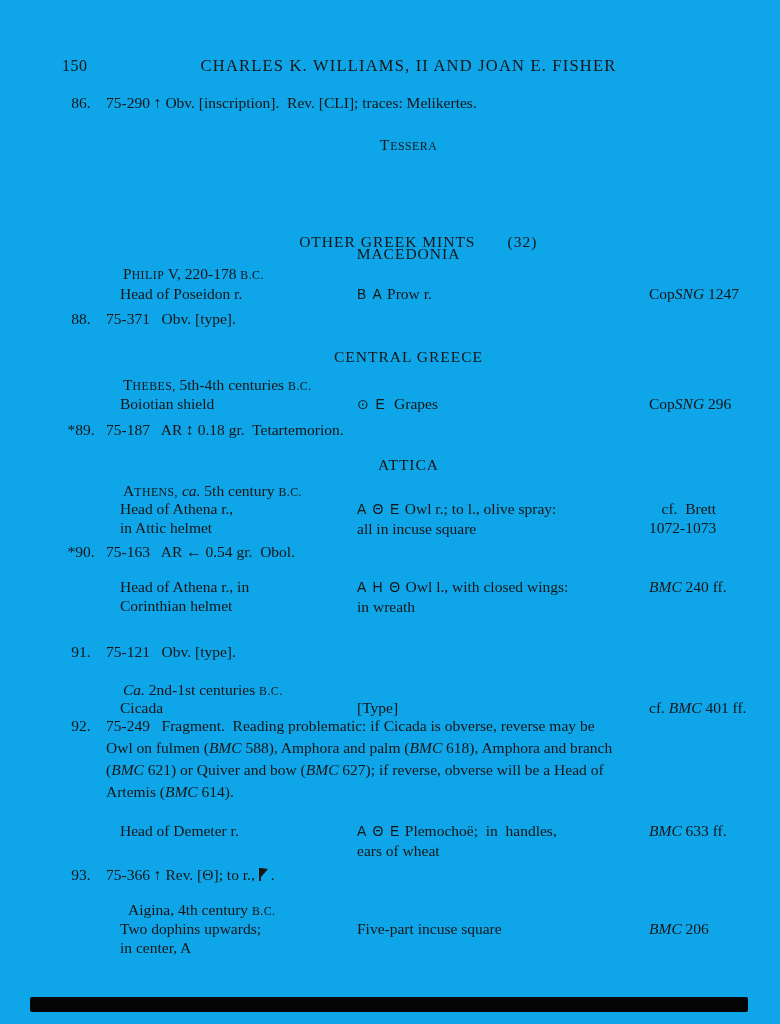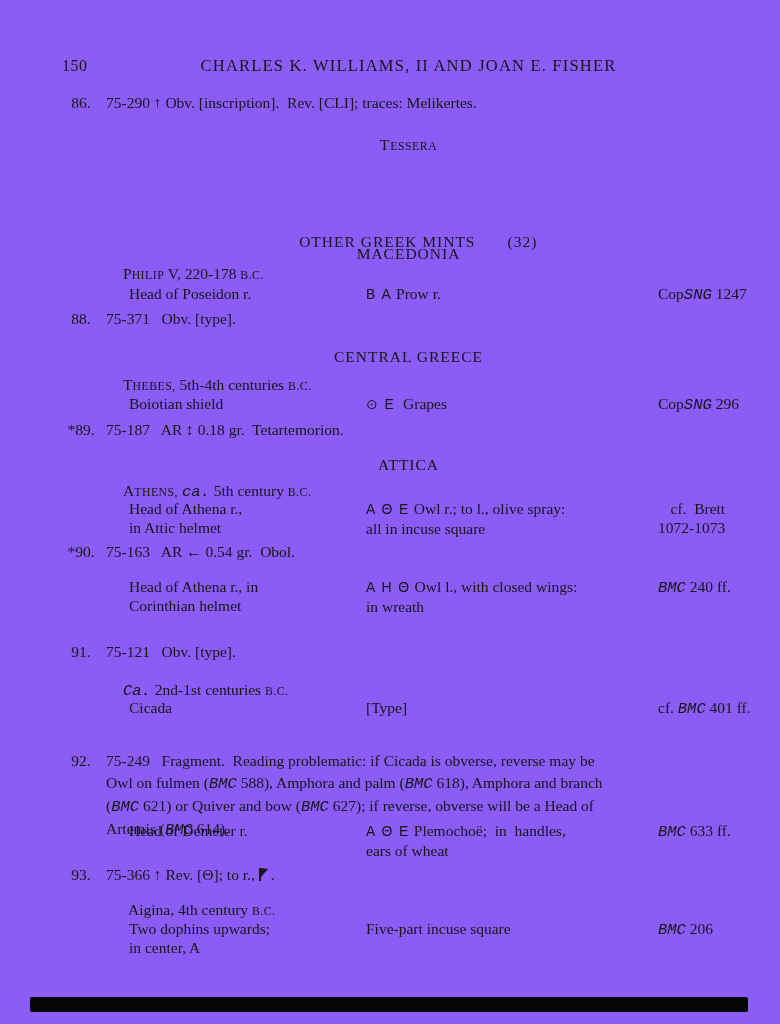--- a/index.html
+++ b/index.html
@@ -1,37 +1,37 @@
 <!DOCTYPE html>
 <html><head>
 <meta charset="utf-8">
 <style>
   html,body{margin:0;padding:0;background:#ffffff;}
   .page{
     position:relative;width:780px;height:1024px;overflow:hidden;
-    background:#8b5cf6;color:#161616;
+    background:#0ea5e9;color:#161616;
     font-family:"Liberation Serif",serif;
     font-size:15.5px;line-height:19px;
   }
   .abs{position:absolute;}
   .line{white-space:pre;}
   .center{left:0;right:0;text-align:center;letter-spacing:1px;padding-left:37px;}
-  .i{font-style:italic;font-family:Liberation Mono, monospace;}
+  .i{font-style:italic;}
   .sc{font-size:0.76em;letter-spacing:0.5px;}
   .lg{font-family:"Liberation Sans",sans-serif;font-size:0.9em;letter-spacing:1.5px;}
   .running-title{font-size:16.5px;letter-spacing:1.2px;}
   .pagenum{left:62px;top:56px;font-size:16px;letter-spacing:0.5px;}
   
   .entry{left:62px;right:0;display:flex;align-items:flex-start;}
   .eno{width:38px;text-align:center;flex:none;white-space:pre;}
   .ebody{margin-left:6px;white-space:pre;}
   .para{white-space:pre-wrap;width:508px;line-height:22px;}
   .eref{margin-left:auto;white-space:pre;}
   
-  .coinrow{left:129px;right:0;display:flex;align-items:flex-start;}
+  .coinrow{left:120px;right:0;display:flex;align-items:flex-start;}
   .c1{width:237px;flex:none;}
   .c2{width:292px;flex:none;}
   .c3{flex:1;text-align:right;}
   .issuer{left:120px;padding-left:3px;}
   .indent8{padding-left:8px;}
   .pr67{padding-right:67px;}  .pr69{padding-right:69px;}
   .pr104{padding-right:104px;}.pr111{padding-right:111px;}
   .pr112{padding-right:112px;}.pr114{padding-right:114px;}
   .pr116{padding-right:116px;}
   .gap32{display:inline-block;width:32px;}
@@ -131,21 +131,21 @@
     <span class="ebody">75-121   Obv. [type].</span>
   </div>
 
   <div class="abs issuer line" style="top:680px;"><span class="i">Ca.</span><span> 2nd-1st centuries </span><span class="sc">B.C.</span></div>
   <div class="abs coinrow" style="top:698px;">
     <div class="c1 line">Cicada</div>
     <div class="c2 line">[Type]</div>
     <div class="c3 pr69 line"><span>cf. </span><span class="i">BMC</span><span> 401 ff.</span></div>
   </div>
 
-  <div class="abs entry" style="top:750px;">
+  <div class="abs entry" style="top:715px;">
     <span class="eno" style="line-height:22px;">92.</span>
     <span class="ebody para"><span>75-249   Fragment.  Reading problematic: if Cicada is obverse, reverse may be Owl on fulmen (</span><span class="i">BMC</span><span> 588), Amphora and palm (</span><span class="i">BMC</span><span> 618), Amphora and branch (</span><span class="i">BMC</span><span> 621) or Quiver and bow (</span><span class="i">BMC</span><span> 627); if reverse, obverse will be a Head of Artemis (</span><span class="i">BMC</span><span> 614).</span></span>
   </div>
 
   <div class="abs coinrow" style="top:821px;">
     <div class="c1 line">Head of Demeter r.</div>
     <div class="c2">
       <div class="line"><span class="lg">A Θ E</span><span> Plemochoë;  in  handles,</span></div>
       <div class="line">ears of wheat</div>
     </div>

